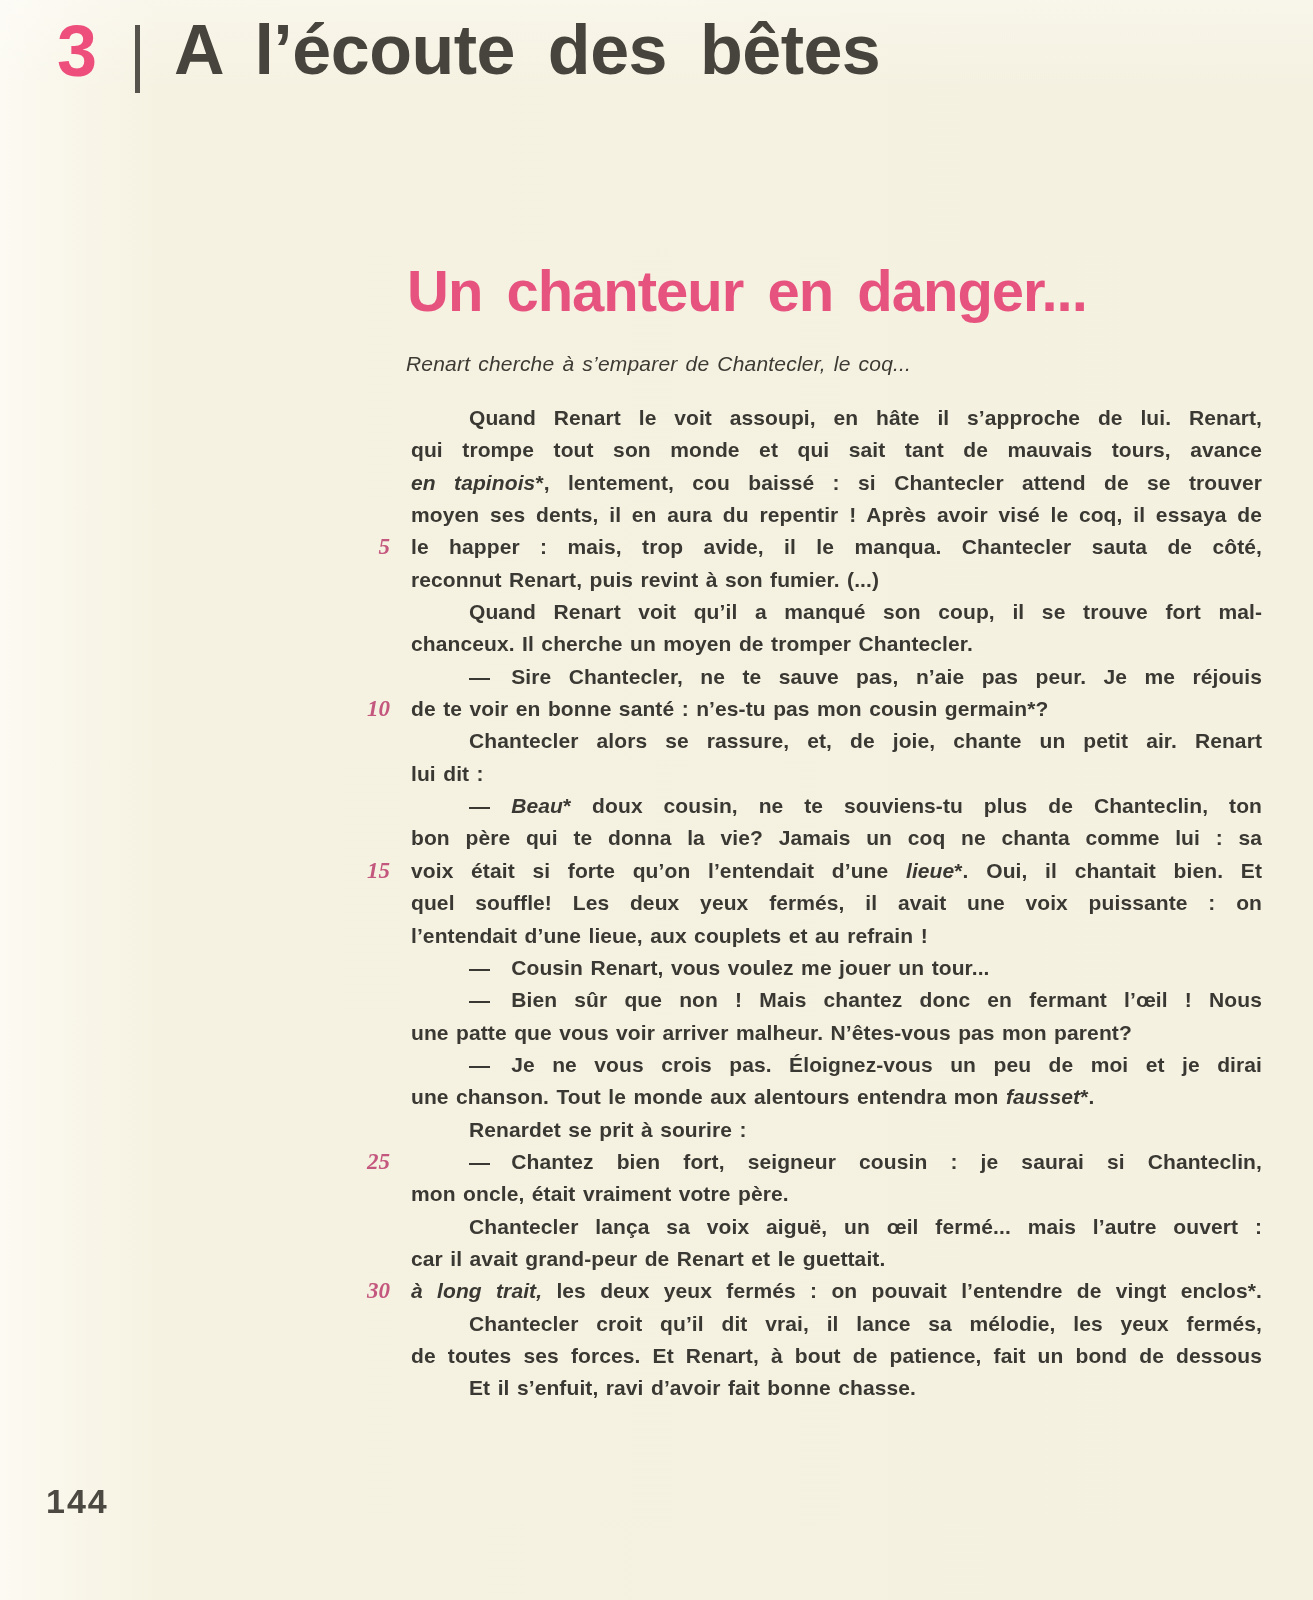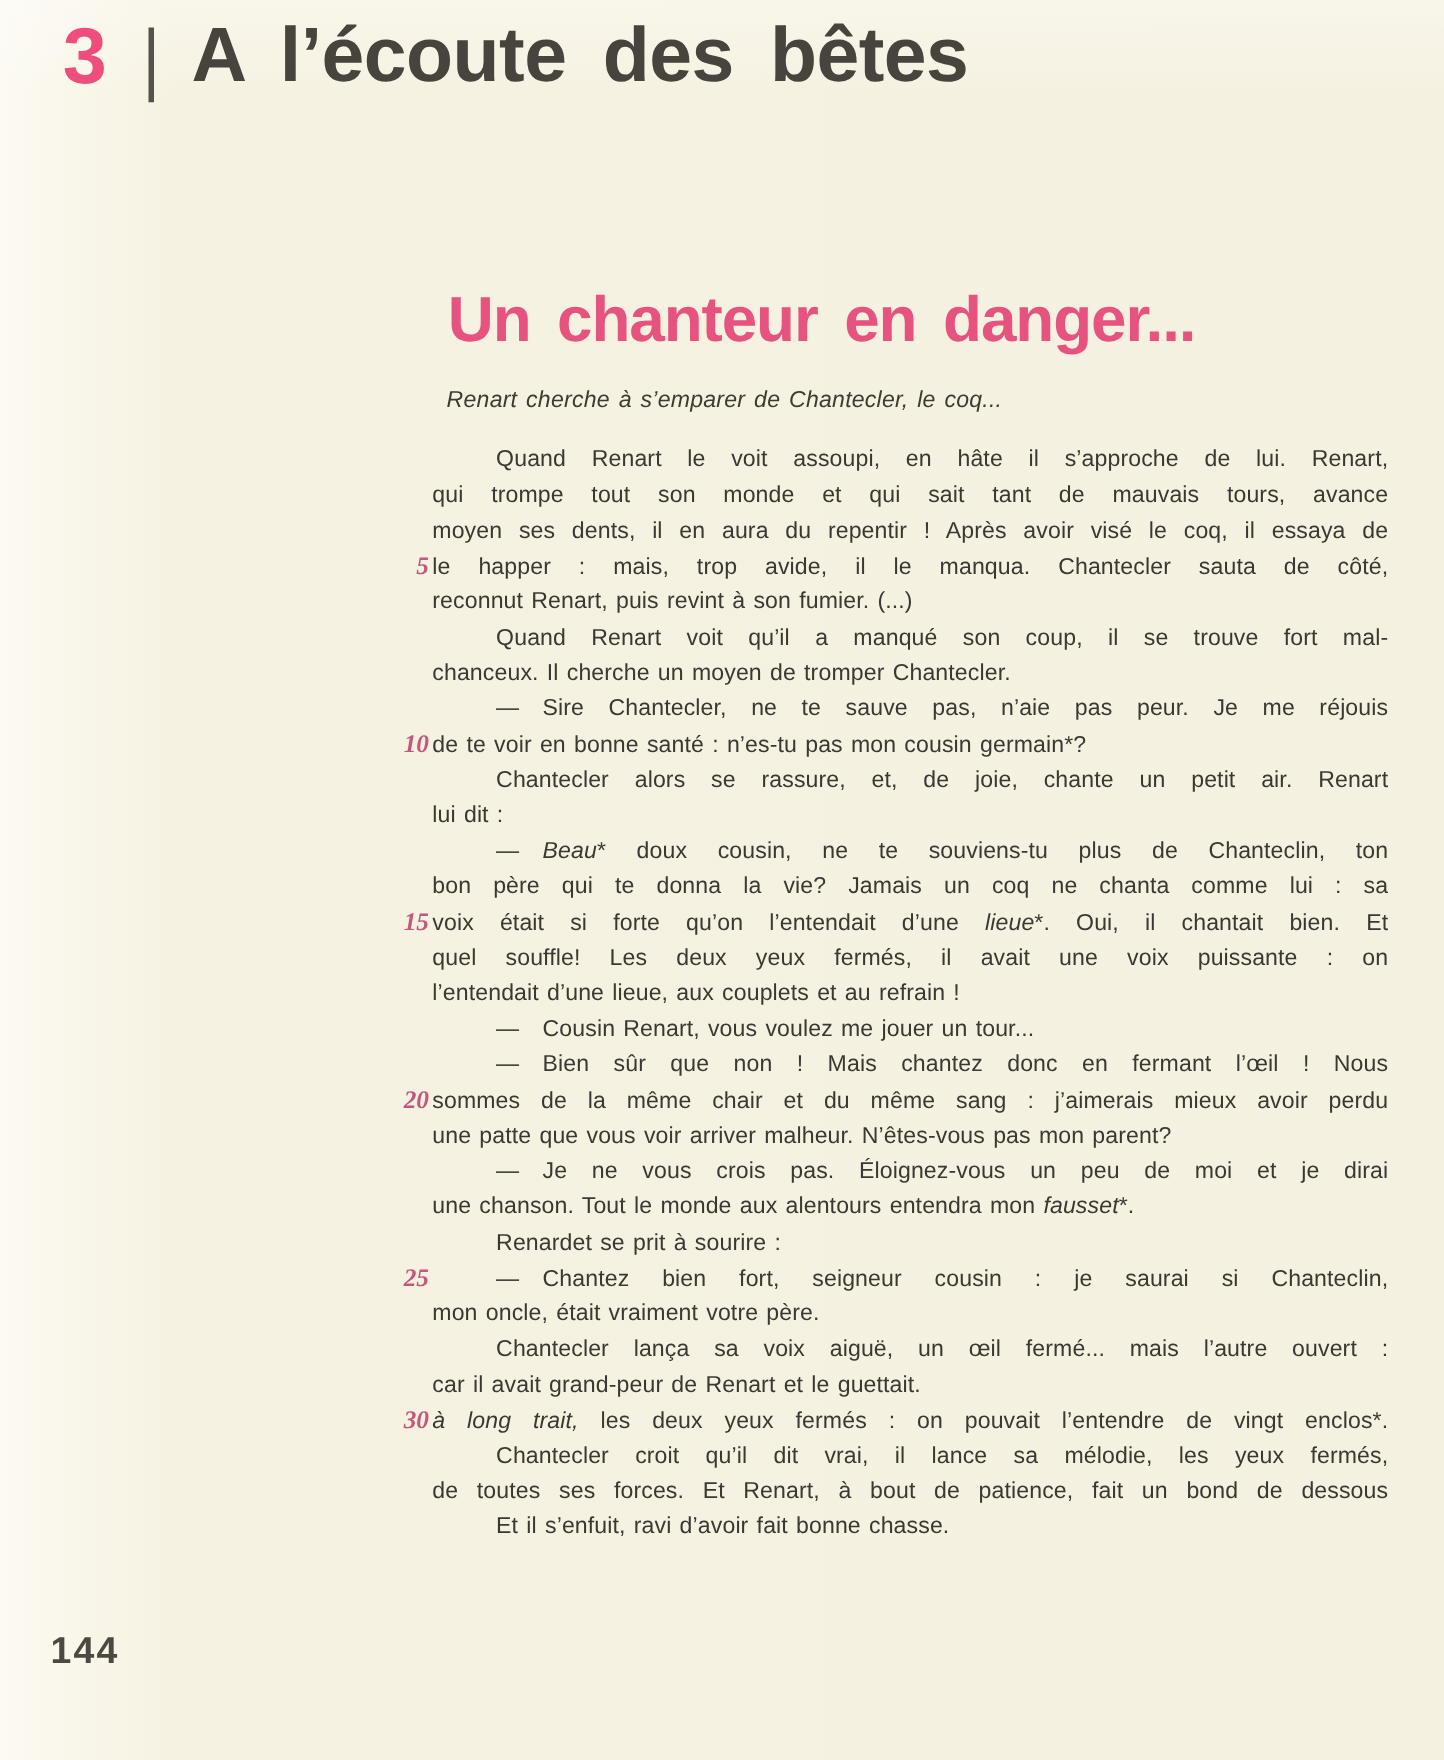--- a/index.html
+++ b/index.html
@@ -45,24 +45,25 @@
   }
   .tl-row{display:flex;align-items:baseline;height:32.35px;}
   .gut{
     flex:0 0 38px;text-align:right;
     font-family:"Liberation Serif", serif;
     font-style:italic;font-weight:bold;
     font-size:23px;line-height:32.35px;
     color:#c4577e;
   }
   .tl{
-    flex:1;margin-left:3px;height:32.35px;overflow:hidden;
+    flex:1;margin-left:21px;height:32.35px;overflow:hidden;
     font-size:21px;line-height:32.35px;color:#3a3832;
     word-spacing:1.5px;letter-spacing:0.1px;
     text-align:left;
+    font-weight:bold;
   }
   .tl.just{text-align:justify;text-align-last:justify;}
   .tl.ind{text-indent:58px;}
   .it{font-style:italic;}
   
   .page-num{
     position:absolute;left:46px;top:1482px;
     font-size:34px;font-weight:bold;color:#4b4941;
     letter-spacing:2px;
   }
@@ -83,20 +84,24 @@
       <div class="tl-row">
         <span class="gut"></span>
         <div class="tl just ind"><span>Quand Renart le voit assoupi, en hâte il s’approche de lui. Renart,</span></div>
       </div>
       <div class="tl-row">
         <span class="gut"></span>
         <div class="tl just"><span>qui trompe tout son monde et qui sait tant de mauvais tours, avance</span></div>
       </div>
       <div class="tl-row">
         <span class="gut"></span>
+        <div class="tl just"><span class="it">en tapinois</span><span>*, lentement, cou baissé : si Chantecler attend de se trouver</span></div>
+      </div>
+      <div class="tl-row">
+        <span class="gut"></span>
         <div class="tl just"><span>moyen ses dents, il en aura du repentir ! Après avoir visé le coq, il essaya de</span></div>
       </div>
       <div class="tl-row">
         <span class="gut">5</span>
         <div class="tl just"><span>le happer : mais, trop avide, il le manqua. Chantecler sauta de côté,</span></div>
       </div>
       <div class="tl-row">
         <span class="gut"></span>
         <div class="tl"><span>reconnut Renart, puis revint à son fumier. (...)</span></div>
       </div>
@@ -146,24 +151,20 @@
       </div>
       <div class="tl-row">
         <span class="gut"></span>
         <div class="tl ind"><span>— Cousin Renart, vous voulez me jouer un tour...</span></div>
       </div>
       <div class="tl-row">
         <span class="gut"></span>
         <div class="tl just ind"><span>— Bien sûr que non ! Mais chantez donc en fermant l’œil ! Nous</span></div>
       </div>
       <div class="tl-row">
-        <span class="gut">20</span>
-        <div class="tl just"><span>sommes de la même chair et du même sang : j’aimerais mieux avoir perdu</span></div>
-      </div>
-      <div class="tl-row">
         <span class="gut"></span>
         <div class="tl"><span>une patte que vous voir arriver malheur. N’êtes-vous pas mon parent?</span></div>
       </div>
       <div class="tl-row">
         <span class="gut"></span>
         <div class="tl just ind"><span>— Je ne vous crois pas. Éloignez-vous un peu de moi et je dirai</span></div>
       </div>
       <div class="tl-row">
         <span class="gut"></span>
         <div class="tl"><span>une chanson. Tout le monde aux alentours entendra mon </span><span class="it">fausset</span><span>*.</span></div>

